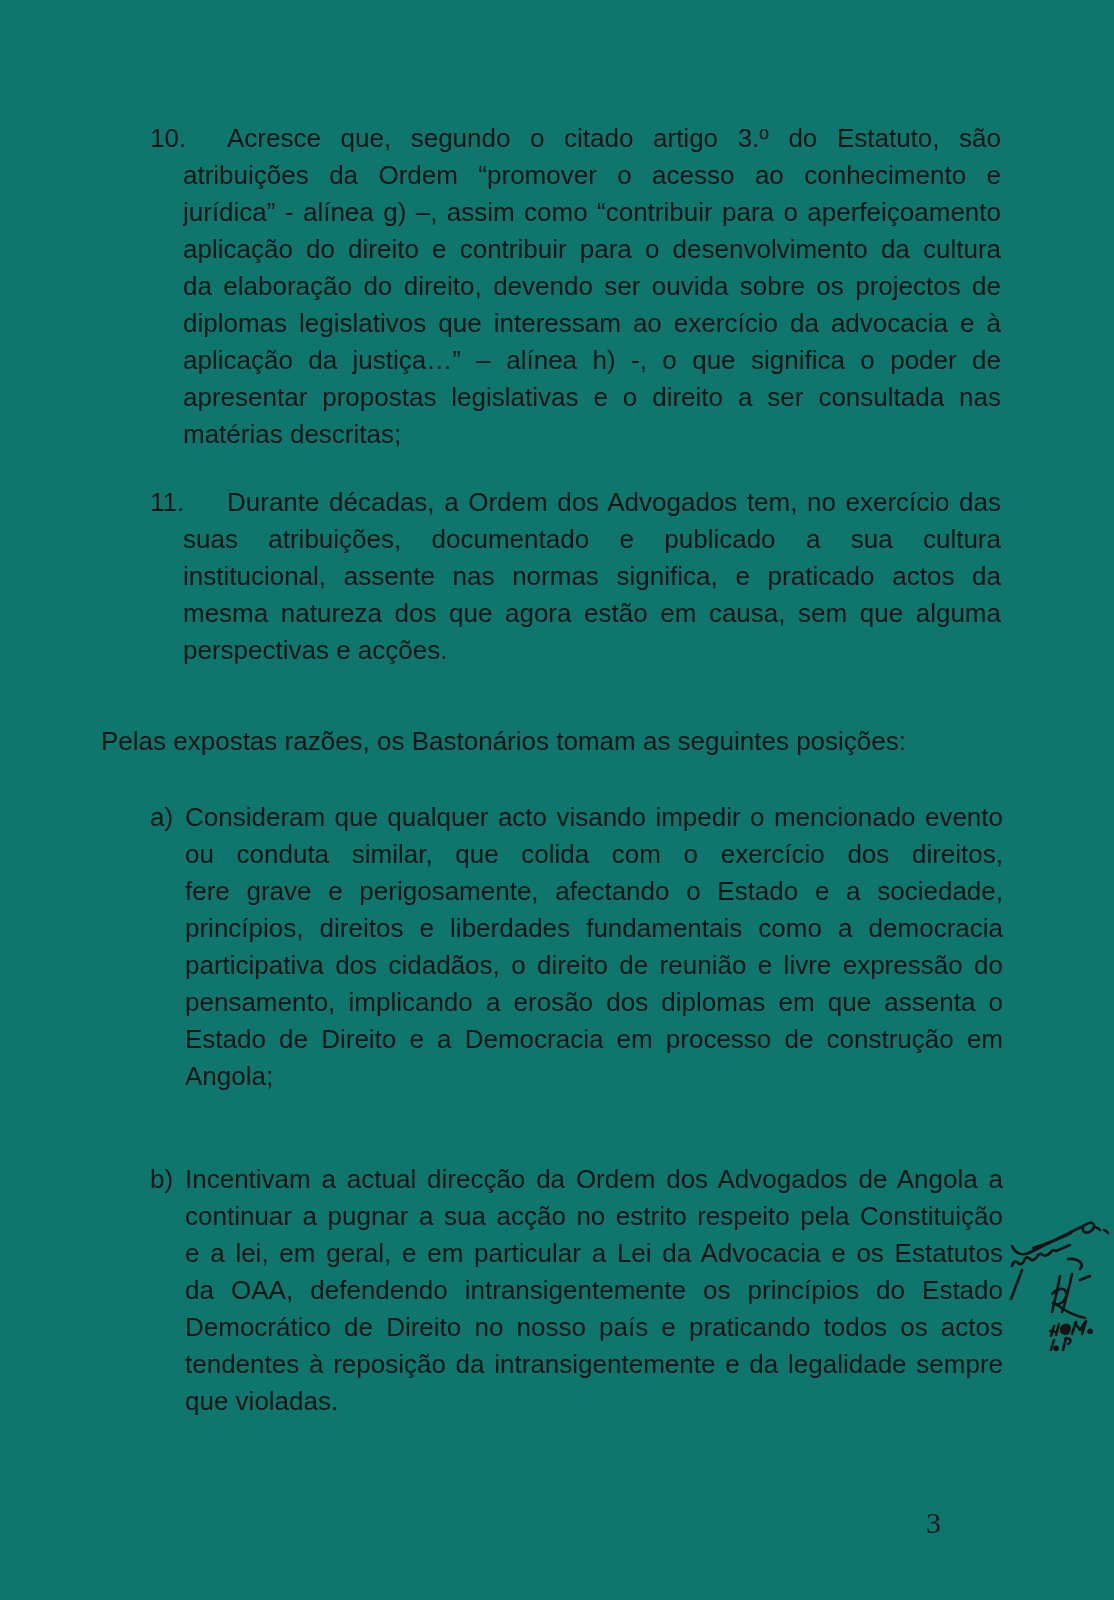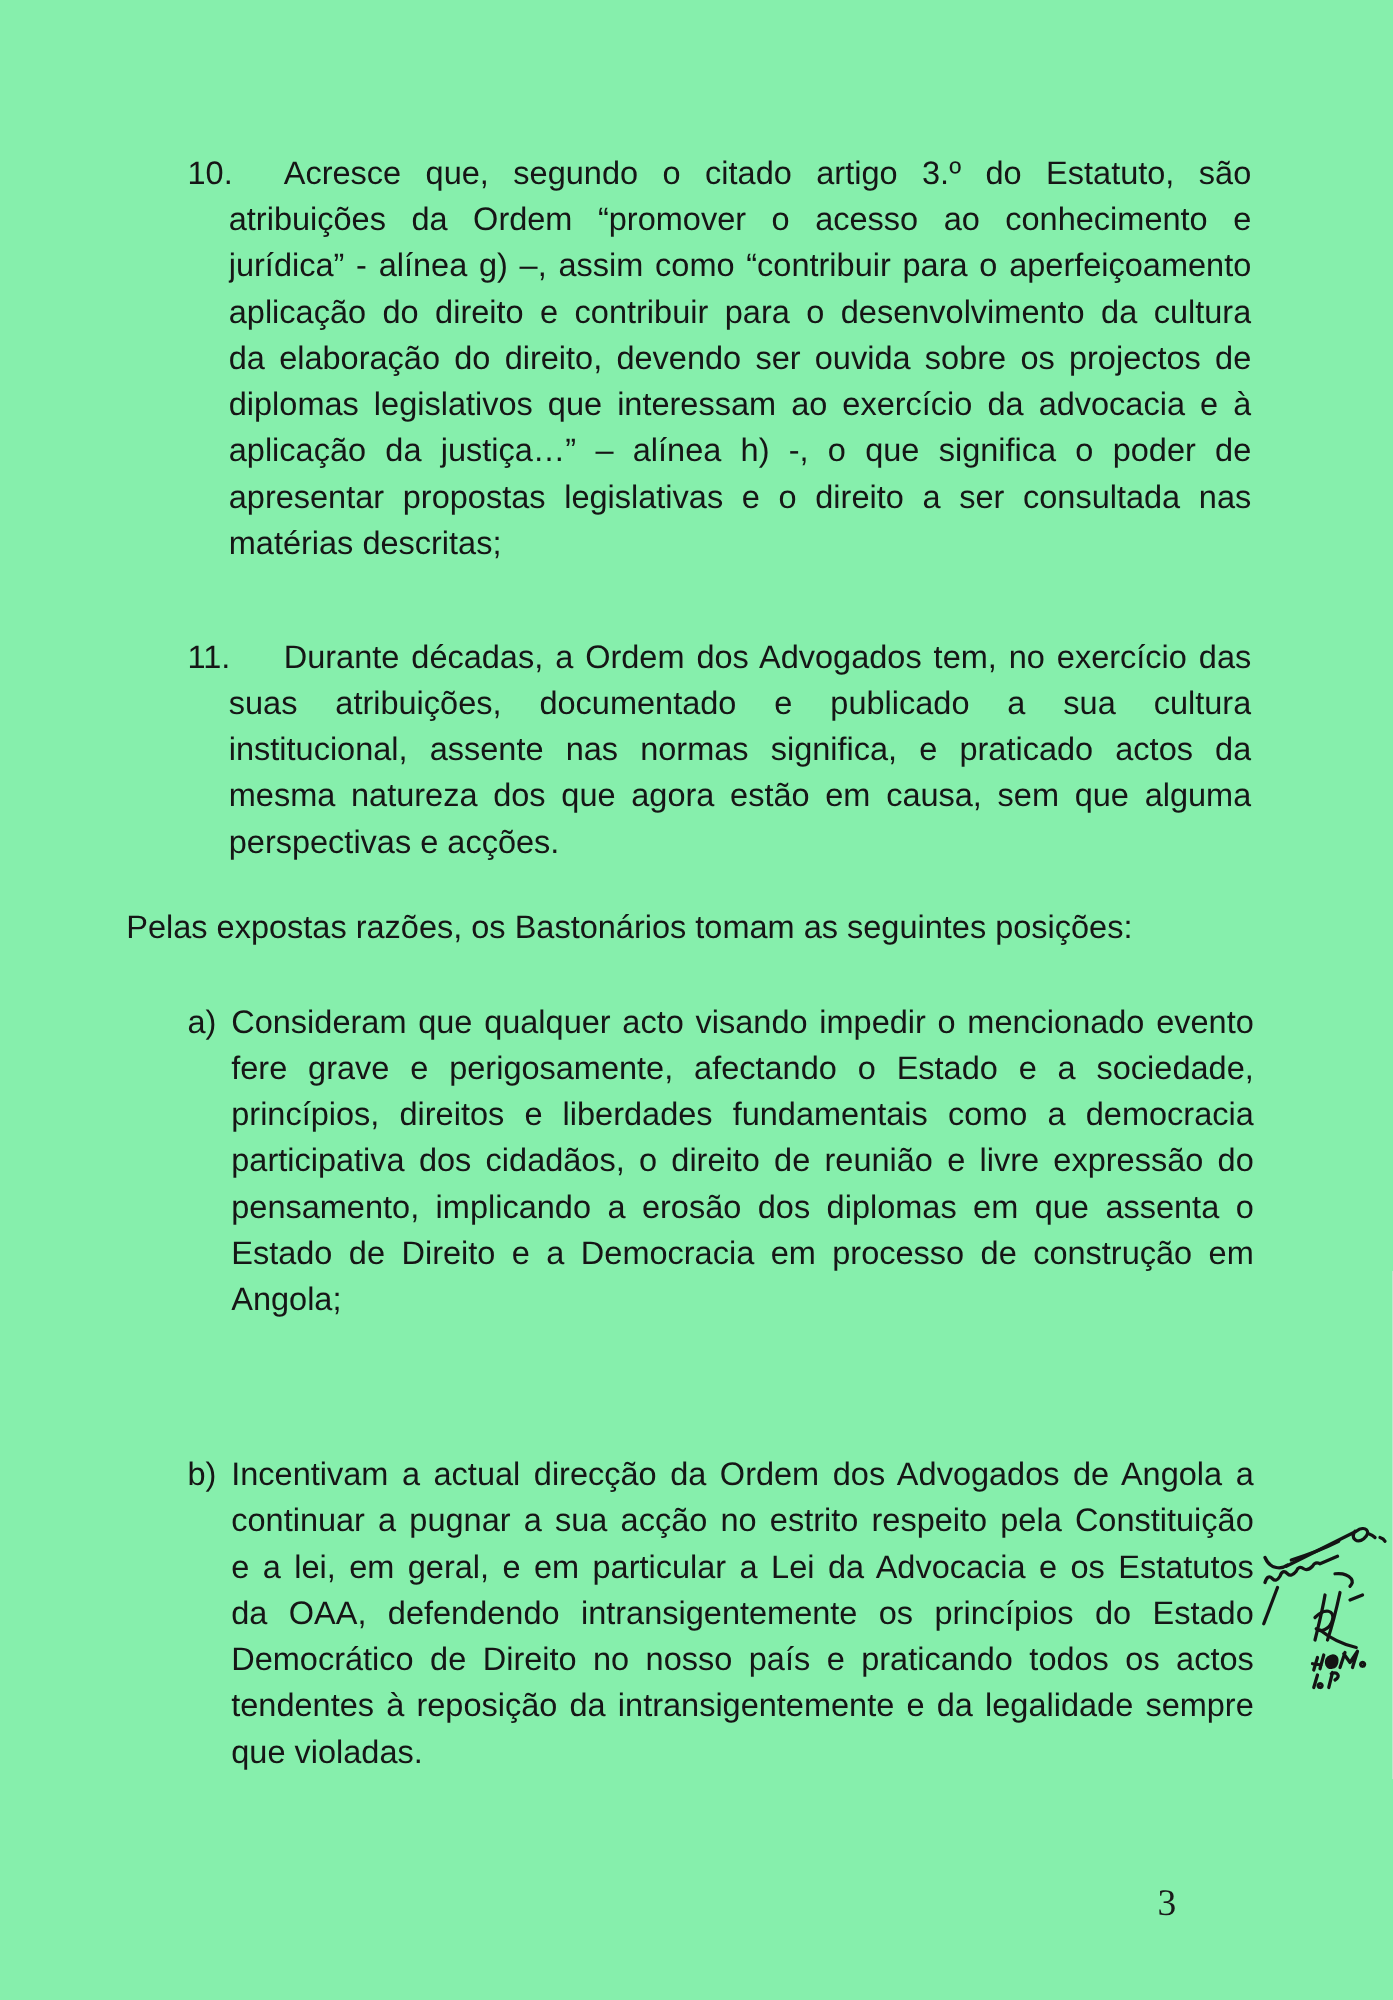--- a/index.html
+++ b/index.html
@@ -1,35 +1,35 @@
 <!DOCTYPE html>
 <html><head>
 <meta charset="utf-8">
 <style>
   html,body { margin:0; padding:0; background:#e8e8e8; }
   .page {
     position:relative;
     width:1114px; height:1600px;
     margin:0 auto;
-    background:#86efac;
+    background:#0f766e;
     font-family:"Liberation Sans","DejaVu Sans",sans-serif;
     font-size:26px;
     line-height:37px;
     color:#161616;
     overflow:hidden;
   }
   .block { position:absolute; }
   .ln { height:37px; overflow:hidden; text-align:justify; text-align-last:justify; }
   .ln.last { text-align-last:left; }
   .ln.indent { text-indent:44px; }
   .marker { position:absolute; top:0; }
   .num-block .marker { left:-33px; }
   .item-block .marker { left:-35px; }
   #par10 { left:183px; top:120px;  width:818px; }
-  #par11 { left:183px; top:507px;  width:818px; }
+  #par11 { left:183px; top:484px;  width:818px; }
   #lead  { left:101px; top:723px;  width:880px; }
   #itemA { left:185px; top:799px;  width:818px; }
   #itemB { left:185px; top:1161px; width:818px; }
   #pageNumber {
     position:absolute; left:926px; top:1506px;
     font-family:"Liberation Serif","DejaVu Serif",serif;
     font-size:30px; line-height:34px; color:#1a1a1a;
   }
   #signature { position:absolute; left:998px; top:1208px; width:116px; height:150px; }
   #signature path { stroke:#141414; stroke-width:2.6; fill:none; stroke-linecap:round; stroke-linejoin:round; }
@@ -62,20 +62,21 @@
     <div class="ln last">perspectivas e acções.</div>
   </div>
 
   <div id="lead" class="block">
     <div class="ln last">Pelas expostas razões, os Bastonários tomam as seguintes posições:</div>
   </div>
 
   <div id="itemA" class="block item-block">
     <span class="marker">a)</span>
     <div class="ln">Consideram que qualquer acto visando impedir o mencionado evento</div>
+    <div class="ln">ou conduta similar, que colida com o exercício dos direitos,</div>
     <div class="ln">fere grave e perigosamente, afectando o Estado e a sociedade,</div>
     <div class="ln">princípios, direitos e liberdades fundamentais como a democracia</div>
     <div class="ln">participativa dos cidadãos, o direito de reunião e livre expressão do</div>
     <div class="ln">pensamento, implicando a erosão dos diplomas em que assenta o</div>
     <div class="ln">Estado de Direito e a Democracia em processo de construção em</div>
     <div class="ln last">Angola;</div>
   </div>
 
   <div id="itemB" class="block item-block">
     <span class="marker">b)</span>

